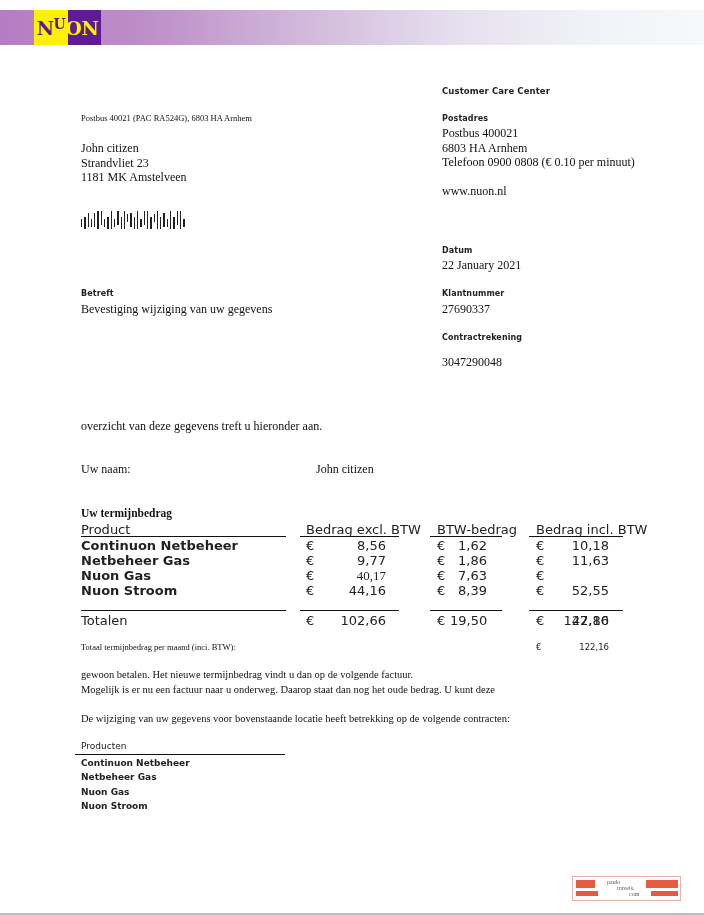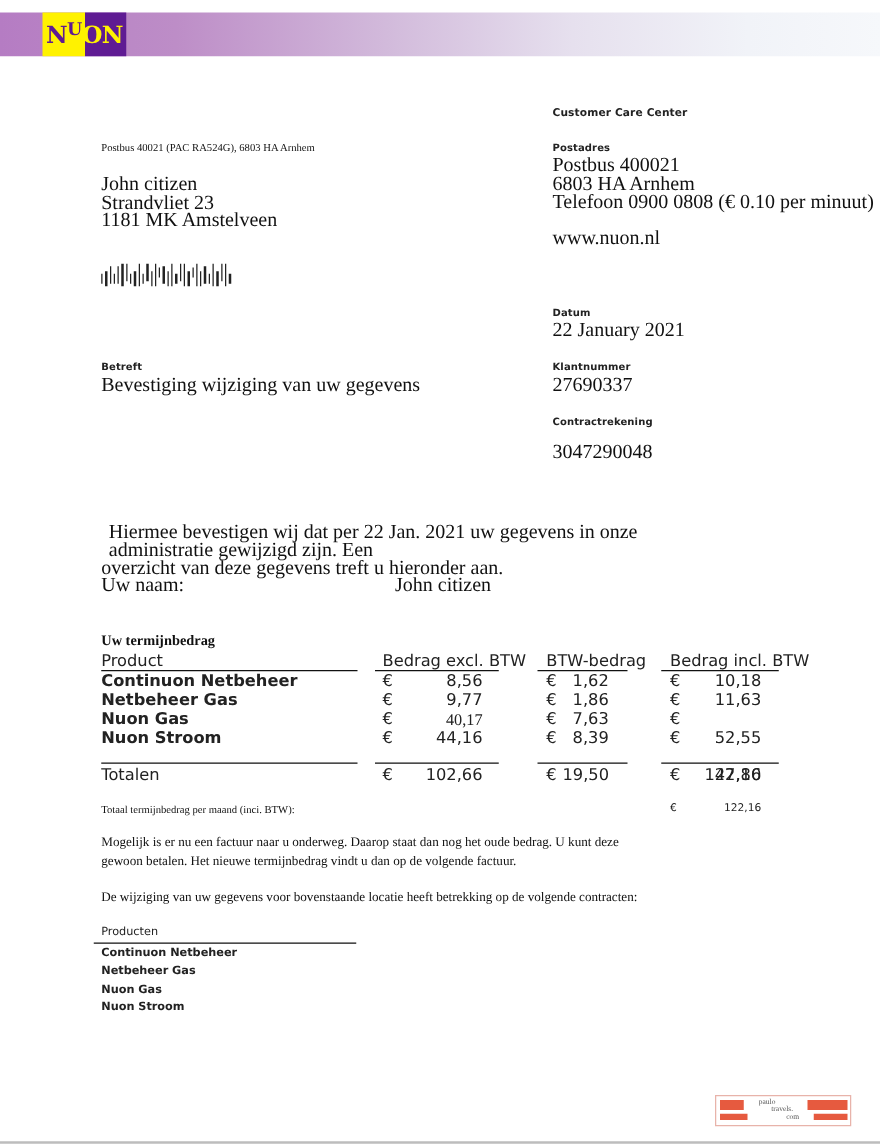--- a/index.html
+++ b/index.html
@@ -20,21 +20,21 @@
     .logo .pr { width: 50%; background: #5f1b93; }
     .logo .txt {
       position: absolute; left: 0; top: 0; width: 67px; height: 35px;
       display: flex; align-items: center; justify-content: center;
       font-family: "DejaVu Serif", serif; font-size: 19px; font-weight: bold; letter-spacing: -0.5px;
     }
     .logo .txt .n { color: #5f1b93; }
     .logo .txt .u { color: #5f1b93; font-size: 14px; position: relative; top: -4px; }
     .logo .txt .on { color: #fff200; }
     .abs { position: absolute; }
-    .serif { font-family: "Liberation Serif", serif; font-size: 16px; line-height: 14.5px; }
+    .serif { font-family: "Liberation Serif", serif; font-size: 12px; line-height: 14.5px; }
     .serif-sm { font-family: "Liberation Serif", serif; font-size: 8.5px; }
     .sans-b { font-family: "DejaVu Sans", sans-serif; font-size: 8px; font-weight: bold; color: #222; letter-spacing: 0.1px; }
     .sans { font-family: "DejaVu Sans", sans-serif; font-size: 9px; color: #222; }
     .line { position: absolute; height: 1.4px; background: #111; }
     .tbl-row { position: absolute; left: 0; width: 704px; height: 15px; }
     .cell { position: absolute; top: 0; font-family: "DejaVu Sans", sans-serif; font-size: 13px; color: #222; white-space: nowrap; }
     .r { text-align: right; }
     .barcode { position: absolute; left: 81px; top: 211px; height: 18px; display: flex; align-items: center; gap: 2px; }
     .barcode span { display: block; width: 1.3px; background: #222; }
     .watermark {
@@ -114,21 +114,20 @@
 <div class="abs serif" style="left:442px; top:258px;">22 January 2021</div>
 <div class="abs sans-b" style="left:442px; top:289px;">Klantnummer</div>
 <div class="abs serif" style="left:442px; top:302px;">27690337</div>
 <div class="abs sans-b" style="left:442px; top:333px;">Contractrekening</div>
 <div class="abs serif" style="left:442px; top:355px;">3047290048</div>
 
 <div class="abs sans-b" style="left:81px; top:289px;">Betreft</div>
 <div class="abs serif" style="left:81px; top:302px;">Bevestiging wijziging van uw gegevens</div>
 
 <div class="abs serif" style="left:81px; top:419px; width:460px;">
-  <div style="padding-left:6px">Hiermee bevestigen wij dat per 22 Jan. 2021 uw gegevens in onze administratie gewijzigd zijn. Een</div>
   <div>overzicht van deze gegevens treft u hieronder aan.</div>
 </div>
 
 <div class="abs serif" style="left:81px; top:462px;">Uw naam:</div>
 <div class="abs serif" style="left:316px; top:462px;">John citizen</div>
 
 <div class="abs" style="left:81px; top:507px; font-family:'Liberation Serif',serif; font-weight:bold; font-size:11.5px;">Uw termijnbedrag</div>
 
 <div class="tbl-row" style="top:522px;">
   <span class="cell" style="left:81px;">Product</span>
@@ -191,22 +190,22 @@
   <span class="cell r" style="left:450px; width:37px;">19,50</span>
   <span class="cell" style="left:536px;">€</span>
   <span class="cell r" style="left:560px; width:49px;">122,16</span>
 </div>
 
 <div class="abs serif-sm" style="left:81px; top:642px;">Totaal termijnbedrag per maand (inci. BTW):</div>
 <span class="cell" style="left:536px; top:642px; font-size:8.5px;">€</span>
 <span class="cell r" style="left:560px; top:642px; width:49px; font-size:8.5px;">122,16</span>
 
 <div class="abs serif" style="left:81px; top:668px; font-size:10.5px;">
+  <div>gewoon betalen. Het nieuwe termijnbedrag vindt u dan op de volgende factuur.</div>
   <div>Mogelijk is er nu een factuur naar u onderweg. Daarop staat dan nog het oude bedrag. U kunt deze</div>
-  <div>gewoon betalen. Het nieuwe termijnbedrag vindt u dan op de volgende factuur.</div>
 </div>
 <div class="abs serif" style="left:81px; top:712px; font-size:10.5px;">De wijziging van uw gegevens voor bovenstaande locatie heeft betrekking op de volgende contracten:</div>
 
 <div class="abs sans" style="left:81px; top:741px;">Producten</div>
 <div class="line" style="left:75px; top:754px; width:210px;"></div>
 <div class="abs sans" style="left:81px; top:756px; font-weight:bold; line-height:14.3px;">
   <div>Continuon Netbeheer</div>
   <div>Netbeheer Gas</div>
   <div>Nuon Gas</div>
   <div>Nuon Stroom</div>

